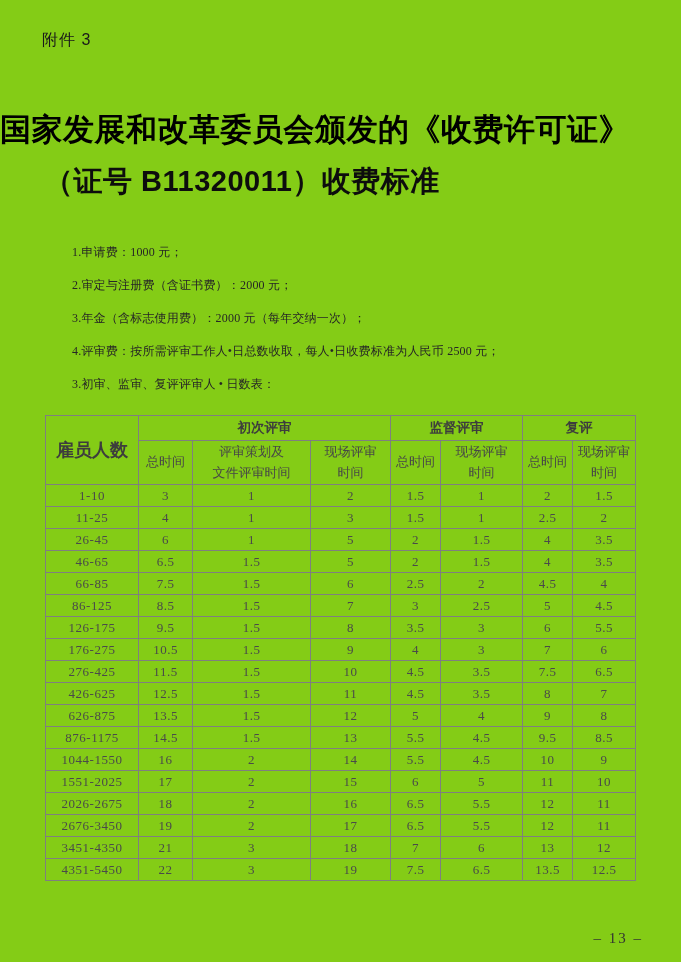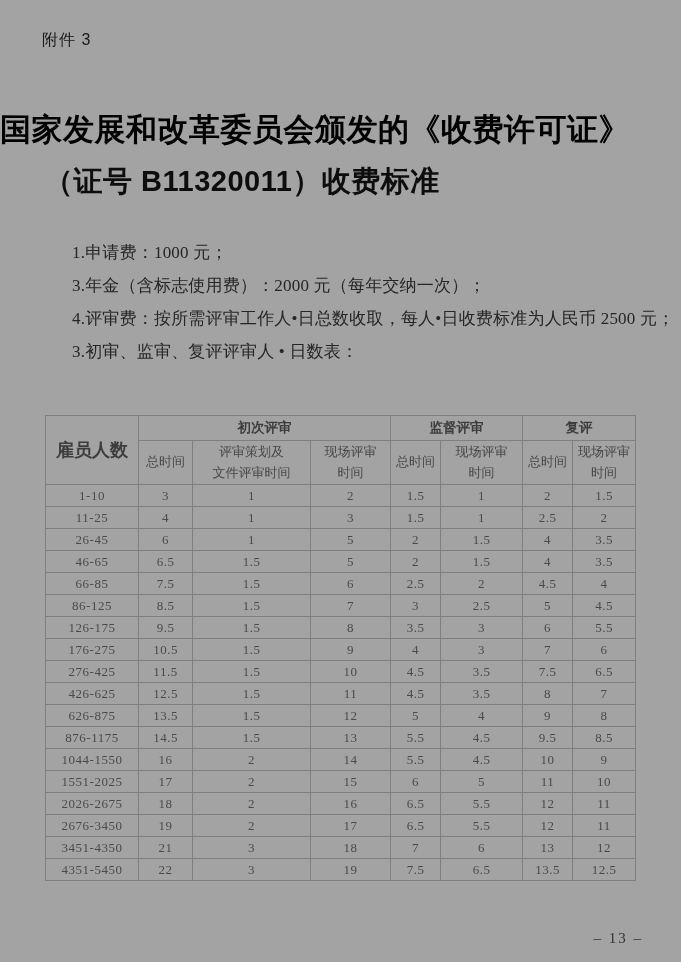--- a/index.html
+++ b/index.html
@@ -1,21 +1,21 @@
 <!DOCTYPE html>
 <html><head>
 <meta charset="utf-8">
 <style>
   * { margin: 0; padding: 0; box-sizing: border-box; }
   html, body { background: #e8e8e8; }
   .page {
     position: relative;
     width: 681px;
     height: 962px;
-    background: #a3a3a3;
+    background: #84cc16;
     overflow: hidden;
     font-family: "Liberation Serif", "DejaVu Serif", serif;
     color: #222222;
     text-decoration: underline;
   }
   .attachment-label {
     position: absolute;
     left: 42px;
     top: 30px;
     font-family: "Liberation Sans", "DejaVu Sans", sans-serif;
@@ -45,21 +45,21 @@
     color: #0d0d0d;
     letter-spacing: 0.5px;
     margin-top: 9px;
     padding-left: 44px;
   }
   .fee-list {
     position: absolute;
     left: 72px;
     top: 236px;
     list-style: none;
-    font-size: 17px;
+    font-size: 12px;
     color: #262626;
   }
   .fee-list li {
     line-height: 33px;
     white-space: nowrap;
     letter-spacing: 0.2px;
   }
   table.fee-table {
     position: absolute;
     left: 45px;
@@ -116,20 +116,21 @@
 
   <div class="attachment-label">附件 3</div>
 
   <div class="title-block">
     <div class="title-line1">国家发展和改革委员会颁发的《收费许可证》</div>
     <div class="title-line2">（证号 B11320011）收费标准</div>
   </div>
 
   <ol class="fee-list">
     <li>1.申请费：1000 元；</li>
+    <li>2.审定与注册费（含证书费）：2000 元；</li>
     <li>3.年金（含标志使用费）：2000 元（每年交纳一次）；</li>
     <li>4.评审费：按所需评审工作人•日总数收取，每人•日收费标准为人民币 2500 元；</li>
     <li>3.初审、监审、复评评审人 • 日数表：</li>
   </ol>
 
   <table class="fee-table">
     <colgroup>
         <col style="width: 93px;">
         <col style="width: 54px;">
         <col style="width: 118px;">

